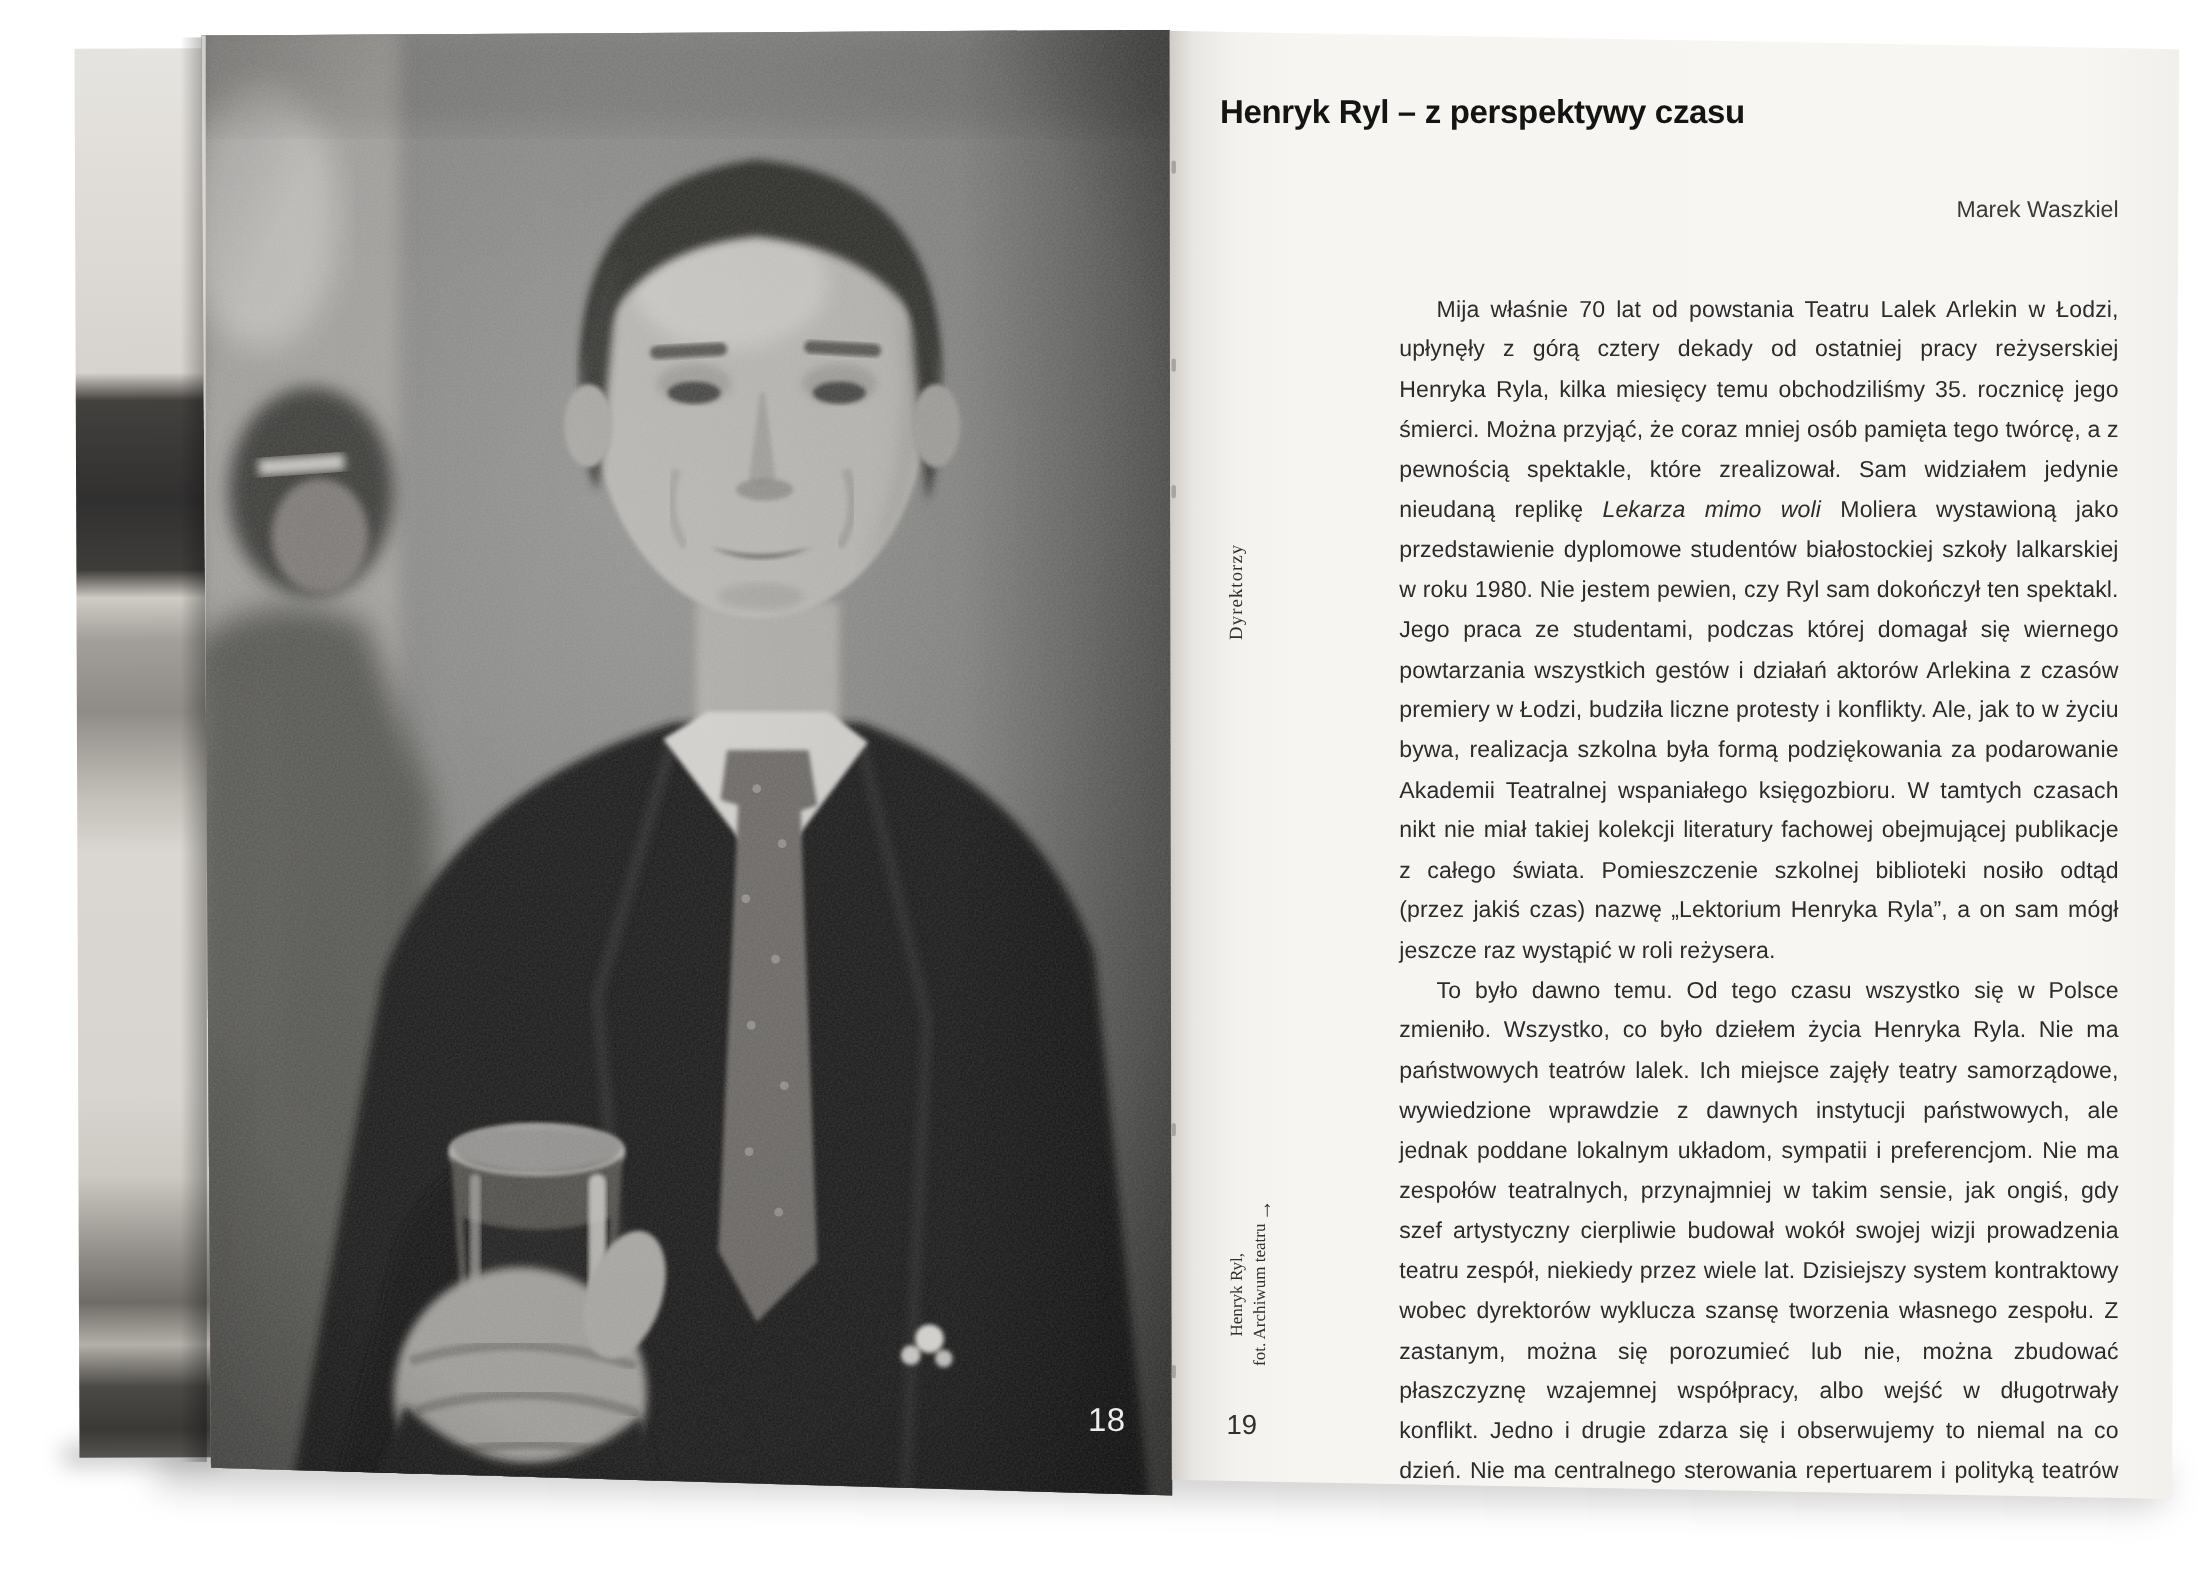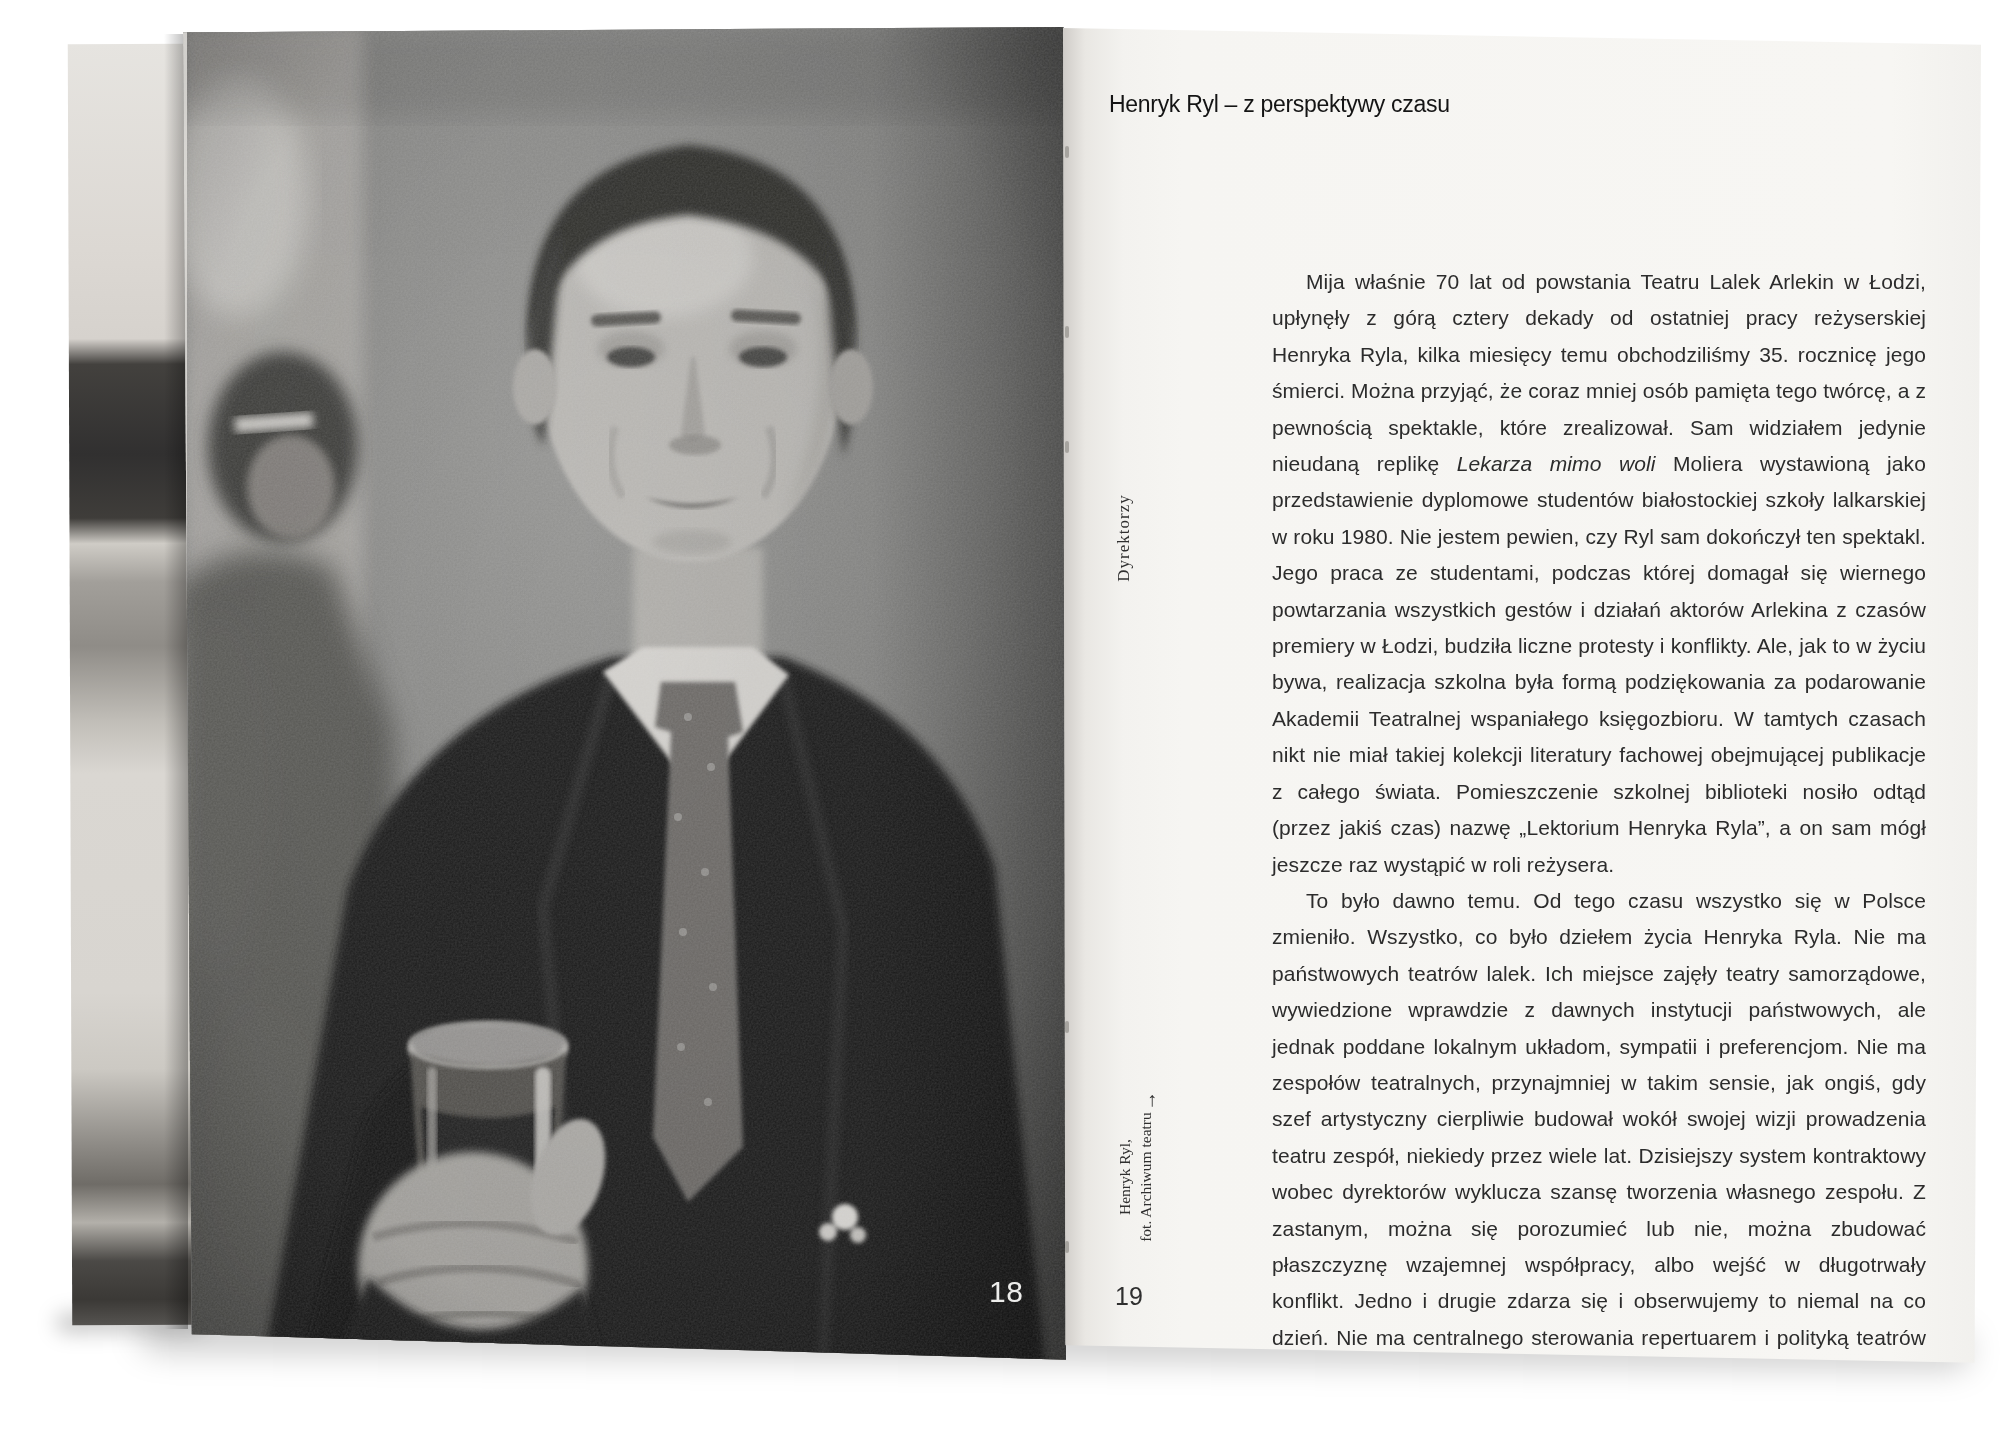--- a/index.html
+++ b/index.html
@@ -36,21 +36,21 @@
   .page-number-left{position:absolute;left:806px;top:1248px;font-size:30px;color:#ededeb;
     letter-spacing:.5px;}
 
   
   .right-page{position:absolute;left:1063px;top:26px;width:918px;height:1338px;
     clip-path:polygon(0 0.15%, 100% 1.4%, 99.3% 99.9%, 0.25% 98.6%);
     background:linear-gradient(90deg,#cfccc8 0,#e9e7e3 22px,#f3f2ef 60px,#f6f5f2 120px,
       #f7f6f3 calc(100% - 90px),#f1f0ed 100%);color:#2c2c2c;}
   .stitch{position:absolute;left:2px;width:4px;height:12px;background:#9b9894;border-radius:2px;opacity:.8;}
 
-  .article-title{position:absolute;left:46px;top:50px;font-size:23px;font-weight:normal;
+  .article-title{position:absolute;left:46px;top:40px;font-size:30px;font-weight:bold;
     letter-spacing:-0.3px;color:#141414;white-space:nowrap;}
   .article-author{position:absolute;left:209px;top:153px;width:654px;text-align:right;
     font-size:21px;color:#3a3a3a;}
   .body-text{position:absolute;left:209px;top:238px;width:654px;
     font-size:21px;line-height:36.4px;text-align:justify;color:#2c2c2c;letter-spacing:.1px;}
   .body-text p{margin:0;text-indent:34px;}
   .body-text .it{font-style:italic;}
 
   .v-section{position:absolute;left:-19px;top:502px;width:160px;height:20px;text-align:center;
     transform:rotate(-90deg);font-family:"Liberation Serif", serif;font-size:17px;
@@ -203,20 +203,21 @@
 
   <div class="right-page">
     <div class="stitch" style="top:120px"></div>
     <div class="stitch" style="top:300px"></div>
     <div class="stitch" style="top:415px"></div>
     <div class="stitch" style="top:995px"></div>
     <div class="stitch" style="top:1215px"></div>
 
     <h1 class="article-title">Henryk Ryl – z perspektywy czasu</h1>
 
+    <div class="article-author">Marek Waszkiel</div>
 
     <div class="body-text">
       <p><span>Mija właśnie 70 lat od powstania Teatru Lalek Arlekin w Łodzi, upłynęły z górą cztery dekady od ostatniej pracy reżyserskiej Henryka Ryla, kilka miesięcy temu obchodziliśmy 35. rocznicę jego śmierci. Można przyjąć, że coraz mniej osób pamięta tego twórcę, a z pewnością spektakle, które zrealizował. Sam widziałem jedynie nieudaną replikę </span><span class="it">Lekarza mimo woli</span><span> Moliera wystawioną jako przedstawienie dyplomowe studentów białostockiej szkoły lalkarskiej w roku 1980. Nie jestem pewien, czy Ryl sam dokończył ten spektakl. Jego praca ze studentami, podczas której domagał się wiernego powtarzania wszystkich gestów i działań aktorów Arlekina z czasów premiery w Łodzi, budziła liczne protesty i konflikty. Ale, jak to w życiu bywa, realizacja szkolna była formą podziękowania za podarowanie Akademii Teatralnej wspaniałego księgozbioru. W tamtych czasach nikt nie miał takiej kolekcji literatury fachowej obejmującej publikacje z całego świata. Pomieszczenie szkolnej biblioteki nosiło odtąd (przez jakiś czas) nazwę „Lektorium Henryka Ryla”, a on sam mógł jeszcze raz wystąpić w roli reżysera.</span></p>
       <p><span>To było dawno temu. Od tego czasu wszystko się w Polsce zmieniło. Wszystko, co było dziełem życia Henryka Ryla. Nie ma państwowych teatrów lalek. Ich miejsce zajęły teatry samorządowe, wywiedzione wprawdzie z dawnych instytucji państwowych, ale jednak poddane lokalnym układom, sympatii i preferencjom. Nie ma zespołów teatralnych, przynajmniej w takim sensie, jak ongiś, gdy szef artystyczny cierpliwie budował wokół swojej wizji prowadzenia teatru zespół, niekiedy przez wiele lat. Dzisiejszy system kontraktowy wobec dyrektorów wyklucza szansę tworzenia własnego zespołu. Z zastanym, można się porozumieć lub nie, można zbudować płaszczyznę wzajemnej współpracy, albo wejść w długotrwały konflikt. Jedno i drugie zdarza się i obserwujemy to niemal na co dzień. Nie ma centralnego sterowania repertuarem i polityką teatrów – i całe szczęście! Nie ma środowiskowych liderów, jakimi byli przez kilka dziesięcioleci Henryk Ryl, Władysław Jarema czy Jan Wilkowski, których gusty, opinie, upodobania, a i artystyczny smak, wyznaczały kierunki działań wielu teatrów. Nie ma sporów, dyskusji i polemik na temat uprawianej przez nas sztuki. Każdy twórca jest dziś równoprawnym artystą, nie oczekuje akceptacji czy opinii środowiska, wystarczy mu krąg współpracowników, przyjaciół, „statystyczne” sukcesy, które utwierdzają w słuszności wybranej drogi i dają poczucie satysfakcji. Nie ma w związku z tym działaczy patrzących troszkę szerzej niż własne teatralne podwórko. Nie ma wreszcie przedstawicieli środo-</span></p>
     </div>
 
     <div class="v-section">Dyrektorzy</div>
 
     <div class="v-caption">
       <div>Henryk Ryl,</div>

